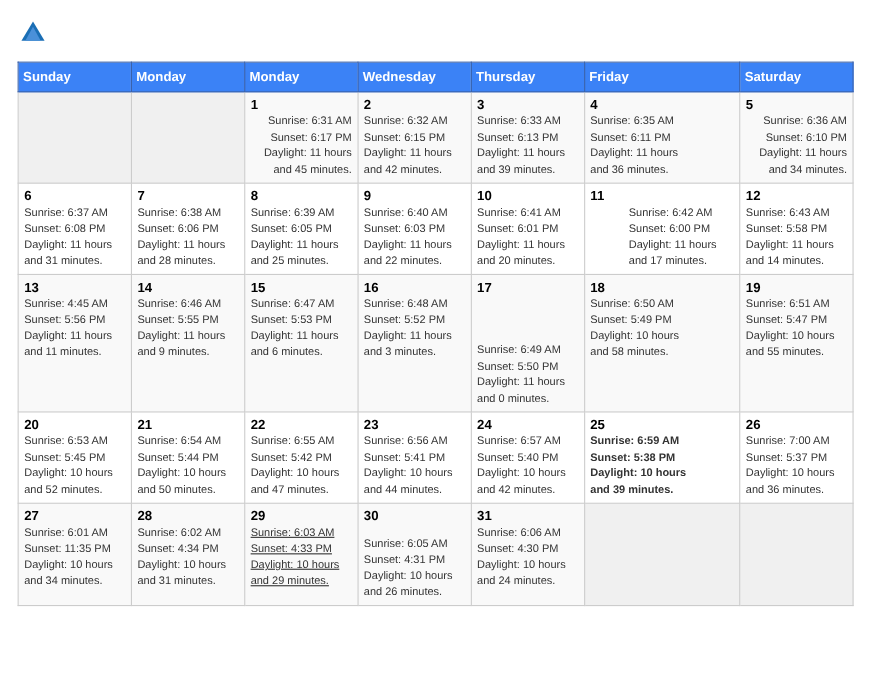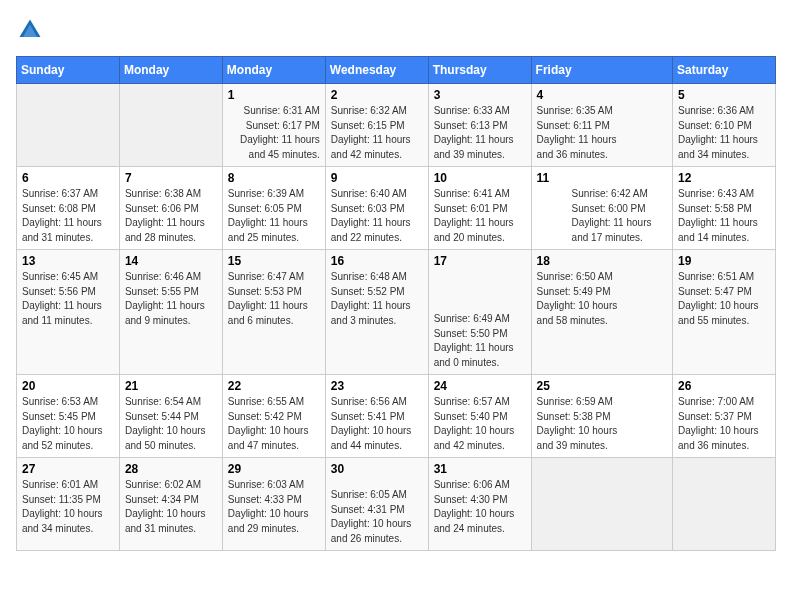--- a/index.html
+++ b/index.html
@@ -148,21 +148,21 @@
         </td>
         <td>
           <span class="day-number">4</span>
           <div class="day-info" style="white-space: pre-line;">Sunrise: 6:35 AM
 Sunset: 6:11 PM
 Daylight: 11 hours
 and 36 minutes.</div>
         </td>
         <td>
           <span class="day-number">5</span>
-          <div class="day-info" style="white-space: pre-line;">Sunrise: 6:36 AM
+          <div class="day-info" style="white-space: pre-line; text-align: right;">Sunrise: 6:36 AM
 Sunset: 6:10 PM
 Daylight: 11 hours
 and 34 minutes.</div>
         </td>
       </tr>
       <tr>
         <td>
           <span class="day-number">6</span>
           <div class="day-info" style="white-space: pre-line;">Sunrise: 6:37 AM
 Sunset: 6:08 PM
@@ -208,21 +208,21 @@
           <span class="day-number">12</span>
           <div class="day-info" style="white-space: pre-line;">Sunrise: 6:43 AM
 Sunset: 5:58 PM
 Daylight: 11 hours
 and 14 minutes.</div>
         </td>
       </tr>
       <tr>
         <td>
           <span class="day-number">13</span>
-          <div class="day-info" style="white-space: pre-line;">Sunrise: 6:45 AM
+          <div class="day-info" style="white-space: pre-line;">Sunrise: 4:45 AM
 Sunset: 5:56 PM
 Daylight: 11 hours
 and 11 minutes.</div>
         </td>
         <td>
           <span class="day-number">14</span>
           <div class="day-info" style="white-space: pre-line;">Sunrise: 6:46 AM
 Sunset: 5:55 PM
 Daylight: 11 hours
 and 9 minutes.</div>
@@ -294,21 +294,21 @@
         </td>
         <td>
           <span class="day-number">24</span>
           <div class="day-info" style="white-space: pre-line;">Sunrise: 6:57 AM
 Sunset: 5:40 PM
 Daylight: 10 hours
 and 42 minutes.</div>
         </td>
         <td>
           <span class="day-number">25</span>
-          <div class="day-info" style="white-space: pre-line;">Sunrise: 6:59 AM
+          <div class="day-info" style="white-space: pre-line; font-weight: bold;">Sunrise: 6:59 AM
 Sunset: 5:38 PM
 Daylight: 10 hours
 and 39 minutes.</div>
         </td>
         <td>
           <span class="day-number">26</span>
           <div class="day-info" style="white-space: pre-line;">Sunrise: 7:00 AM
 Sunset: 5:37 PM
 Daylight: 10 hours
 and 36 minutes.</div>
@@ -324,21 +324,21 @@
         </td>
         <td>
           <span class="day-number">28</span>
           <div class="day-info" style="white-space: pre-line;">Sunrise: 6:02 AM
 Sunset: 4:34 PM
 Daylight: 10 hours
 and 31 minutes.</div>
         </td>
         <td>
           <span class="day-number">29</span>
-          <div class="day-info" style="white-space: pre-line;">Sunrise: 6:03 AM
+          <div class="day-info" style="white-space: pre-line; text-decoration: underline;">Sunrise: 6:03 AM
 Sunset: 4:33 PM
 Daylight: 10 hours
 and 29 minutes.</div>
         </td>
         <td>
           <span class="day-number">30</span>
           <div class="day-info" style="white-space: pre-line; margin-top: 12px;">Sunrise: 6:05 AM
 Sunset: 4:31 PM
 Daylight: 10 hours
 and 26 minutes.</div>

